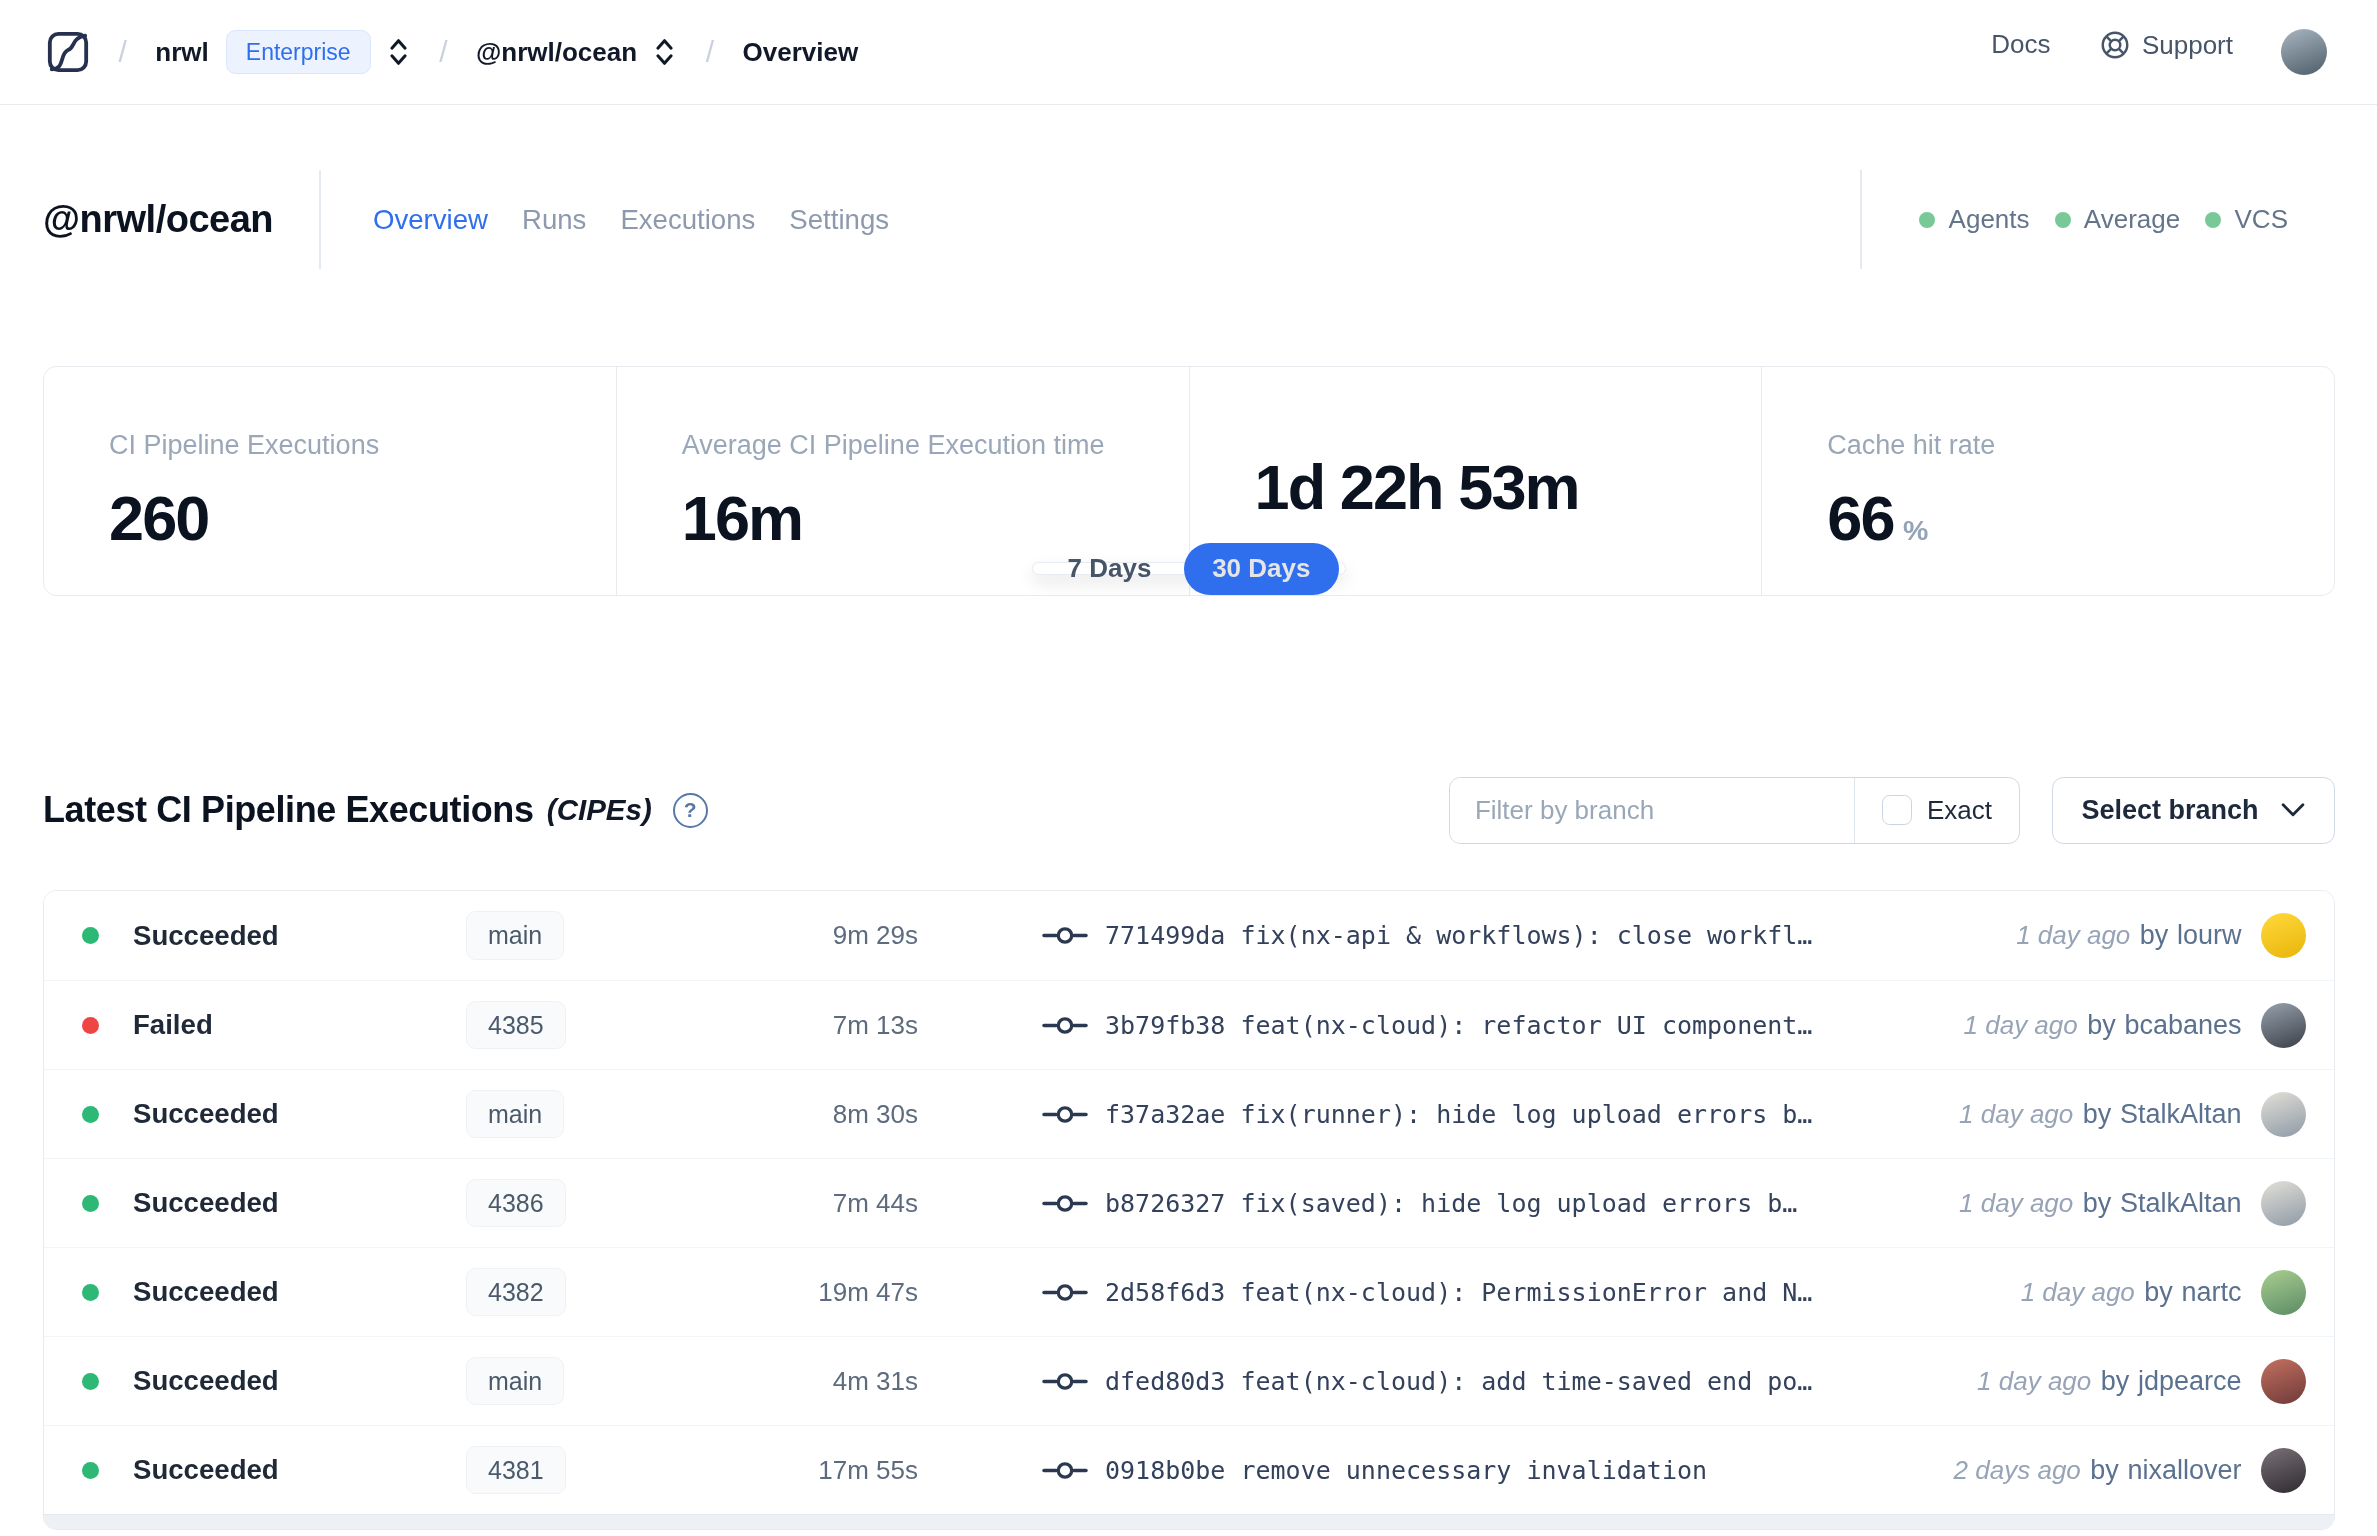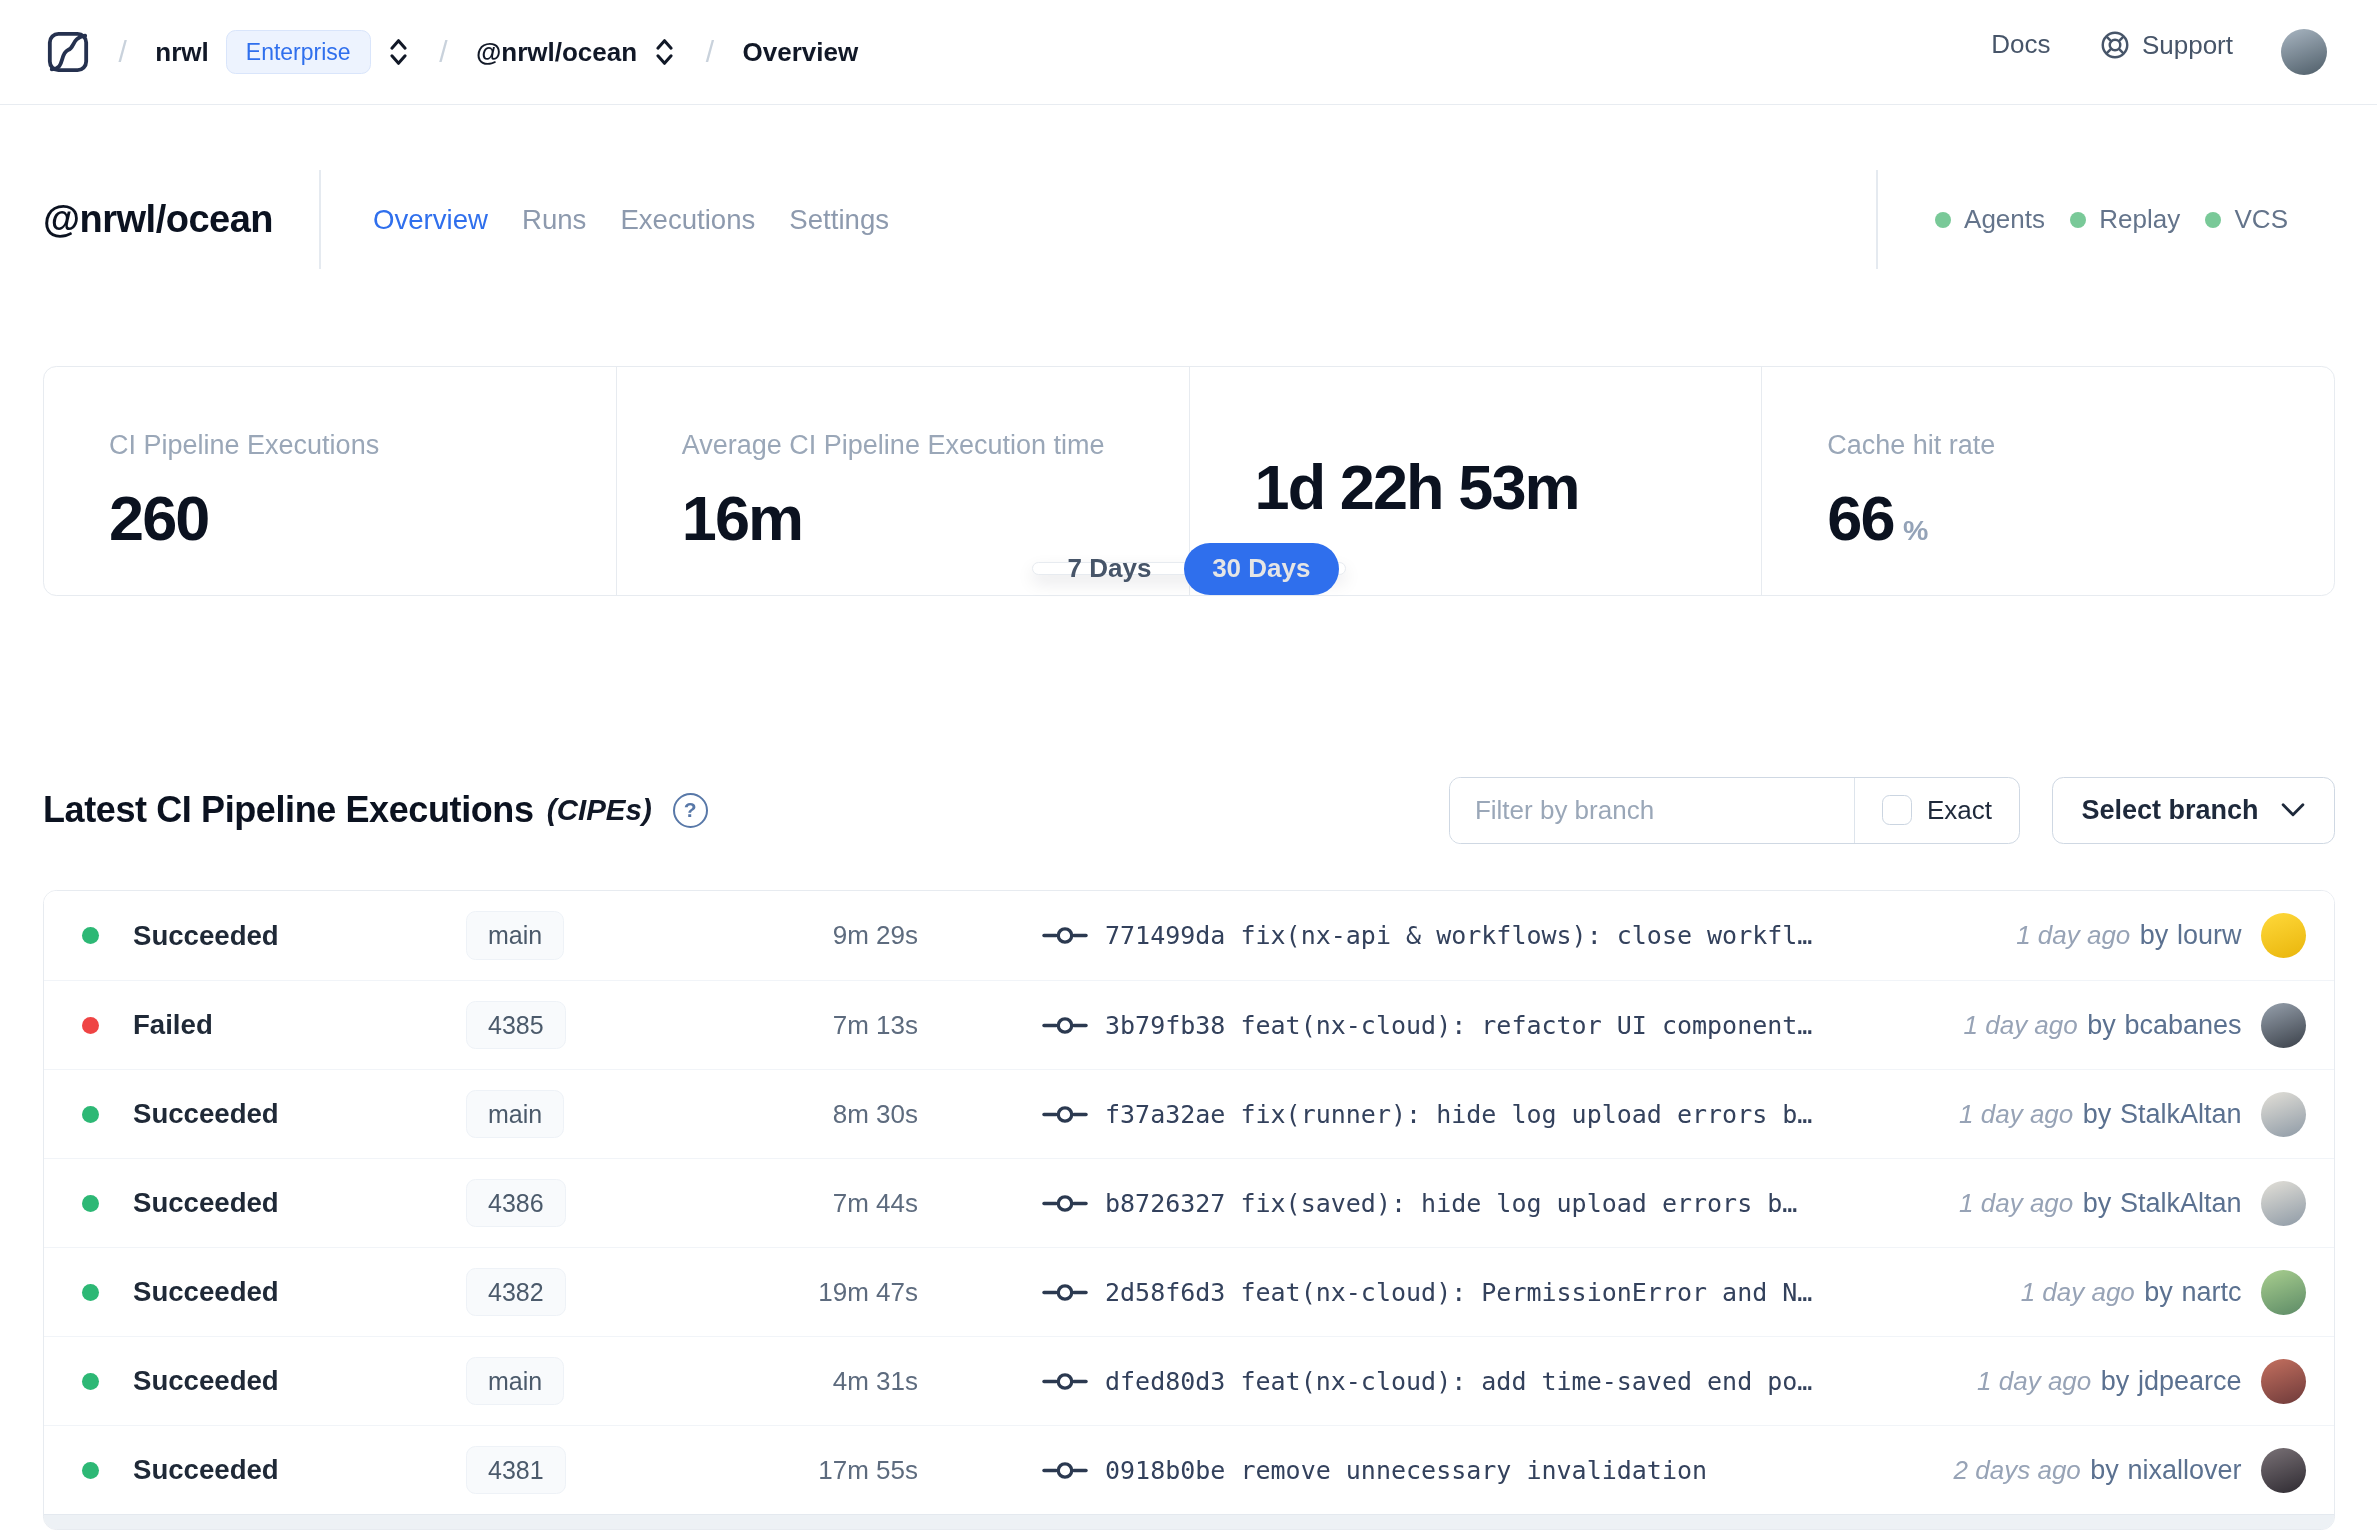--- a/index.html
+++ b/index.html
@@ -169,21 +169,21 @@
   </nav>
   <span class="ws-spacer"></span>
   <span class="vdiv"></span>
   <div class="services">
     <span class="service">
       <span class="svc-dot" style="background: rgb(121, 201, 152);"></span>
       <span>Agents</span>
     </span>
     <span class="service">
       <span class="svc-dot" style="background: rgb(121, 201, 152);"></span>
-      <span>Replay</span>
+      <span>Average</span>
     </span>
     <span class="service">
       <span class="svc-dot" style="background: rgb(121, 201, 152);"></span>
       <span>VCS</span>
     </span>
   </div>
 </section>
 
 <section class="stats">
   <div class="stat-card">

